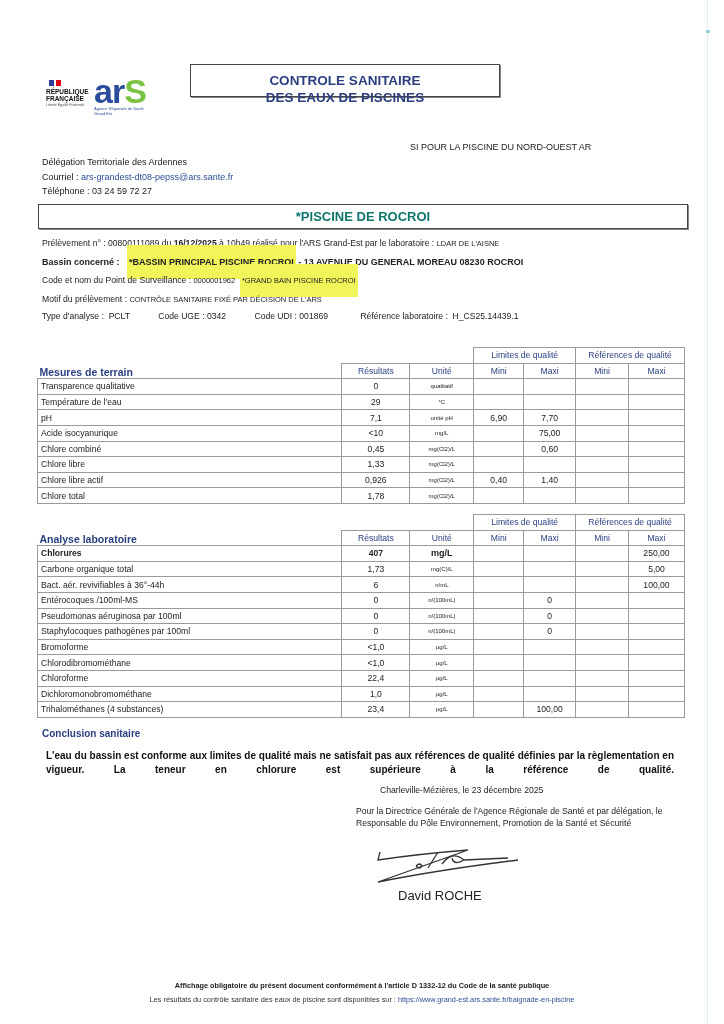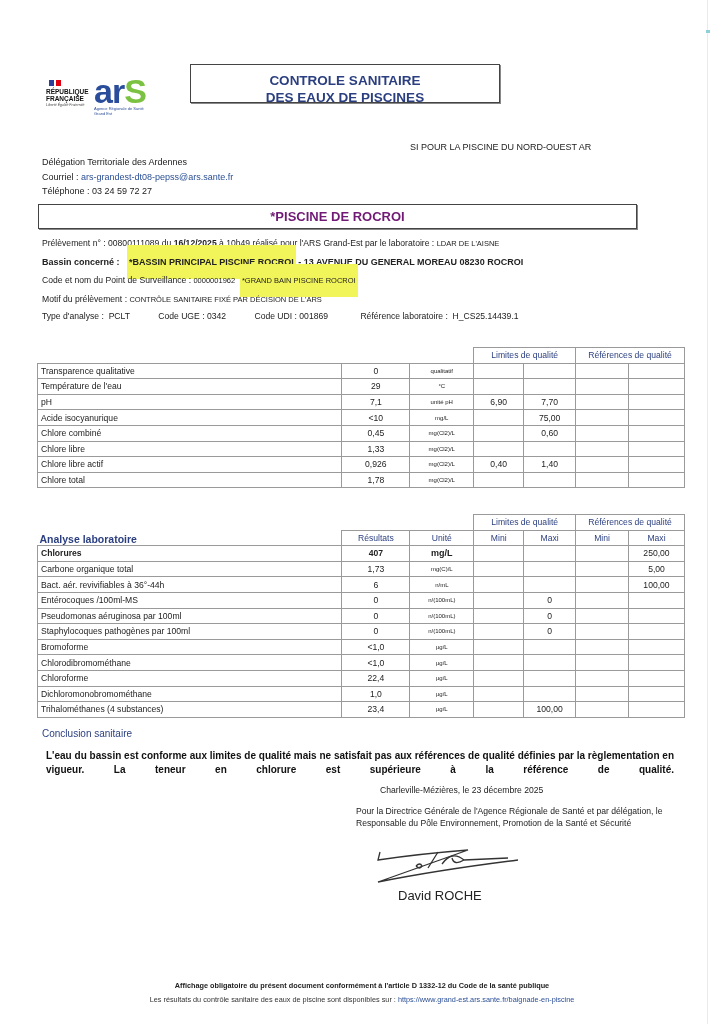--- a/index.html
+++ b/index.html
@@ -11,48 +11,48 @@
   .rf-logo { left:46px; top:80px; width:46px; height:40px; }
   .rf-flag { display:flex; gap:2px; margin-left:3px; }
   .rf-flag span { display:block; width:5px; height:6px; }
   .rf-text { font-size:6.5px; font-weight:bold; line-height:7px; margin-top:2px; color:#111; }
   .rf-motto { font-size:3.5px; font-style:italic; line-height:4px; color:#444; margin-top:1px; }
   .ars-logo { left:94px; top:76px; width:70px; height:46px; }
   .ars-word { font-size:34px; font-weight:bold; color:#2a4d9b; letter-spacing:-1px; line-height:30px; }
   .ars-s { color:#7cc242; }
   .ars-sub { font-size:4px; color:#2a4d9b; line-height:5px; }
 
-  .title-box { left:190px; top:64px; width:310px; height:39px; border:1.5px solid #444;
+  .title-box { left:190px; top:64px; width:310px; height:33px; border:1.5px solid #444;
                box-shadow:1px 1px 0 #888; text-align:center; font-weight:bold; font-size:13.5px;
                line-height:17px; padding-top:7px; box-sizing:border-box; color:#2b3f80; }
 
   .sender { left:42px; top:155px; font-size:9px; line-height:14.5px; color:#222; }
   .sender a { color:#2b4f95; text-decoration:none; }
   .recipient { left:410px; top:137px; font-size:9px; line-height:20px; color:#222; }
 
-  .piscine-box { left:38px; top:204px; width:599px; height:25px; border:1.5px solid #444;
+  .piscine-box { left:38px; top:204px; width:650px; height:25px; border:1.5px solid #444;
                  box-shadow:1px 1px 0 #888; text-align:center; font-weight:bold; font-size:13px;
-                 line-height:23px; box-sizing:border-box; color:#701a75; }
+                 line-height:23px; box-sizing:border-box; color:#0f766e; }
 
   .info { left:42px; font-size:8.6px; color:#222; white-space:nowrap; }
   .info .small { font-size:7.5px; }
   .info b { font-weight:bold; }
   .hl { background:#f2f55a; padding:12px 2px; }
 
   table { border-collapse:collapse; position:absolute; font-size:8.6px;margin-top:7px; }
   td { border:1px solid #9a9a9a; height:15.6px; padding:0 3px; box-sizing:border-box; }
   td.c { text-align:center; }
   td.u { text-align:center; font-size:6px; }
   td.nb { border:none; }
   td.hdr { color:#2b3f80; text-align:center; }
   td.sect { border:none; color:#2b3f80; font-weight:bold; font-size:10.5px; padding-left:2px; vertical-align:bottom; }
   tr.bold td { font-weight:bold; }
   tr.bold td.u { font-size:9px; }
 
-  .concl-title { left:42px; top:728px; font-size:10px; font-weight:normal; color:#2b3f80; }
+  .concl-title { left:42px; top:728px; font-size:10px; font-weight:bold; color:#2b3f80; }
   .concl-text { left:46px; top:749px; width:628px; font-size:10px; font-weight:bold; line-height:14px;
                 text-align:justify; text-align-last:justify; color:#111; }
   .date { left:380px; top:785px; font-size:8.6px; color:#222; }
   .deleg { left:356px; top:806px; width:330px; font-size:8.6px; line-height:11.5px; color:#222; }
   .sig { left:358px; top:846px; width:200px; height:40px; }
   .signer { left:398px; top:888px; font-size:13px; color:#222; }
 
   .foot1 { left:0; width:724px; top:981px; text-align:center; font-size:7.3px; font-weight:bold; color:#222; }
   .foot2 { left:0; width:724px; top:995px; text-align:center; font-size:7.3px; color:#333; }
   .foot2 a { color:#2b4f95; text-decoration:none; }
@@ -127,20 +127,29 @@
       <col style="width:53px">
       <col style="width:56px">
     </colgroup>
   <tbody>
       <tr>
     <td class="nb" colspan="3"></td>
     <td class="hdr" colspan="2">Limites de qualité</td>
     <td class="hdr" colspan="2">Références de qualité</td>
   </tr>
   <tr>
+    <td class="sect">Mesures de terrain</td>
+    <td class="hdr">Résultats</td>
+    <td class="hdr">Unité</td>
+    <td class="hdr">Mini</td>
+    <td class="hdr">Maxi</td>
+    <td class="hdr">Mini</td>
+    <td class="hdr">Maxi</td>
+  </tr>
+  <tr>
         <td>Transparence qualitative</td>
         <td class="c">0</td>
         <td class="u">qualitatif</td>
         <td class="c"></td>
         <td class="c"></td>
         <td class="c"></td>
         <td class="c"></td>
       </tr>
   <tr>
         <td>Température de l'eau</td>

